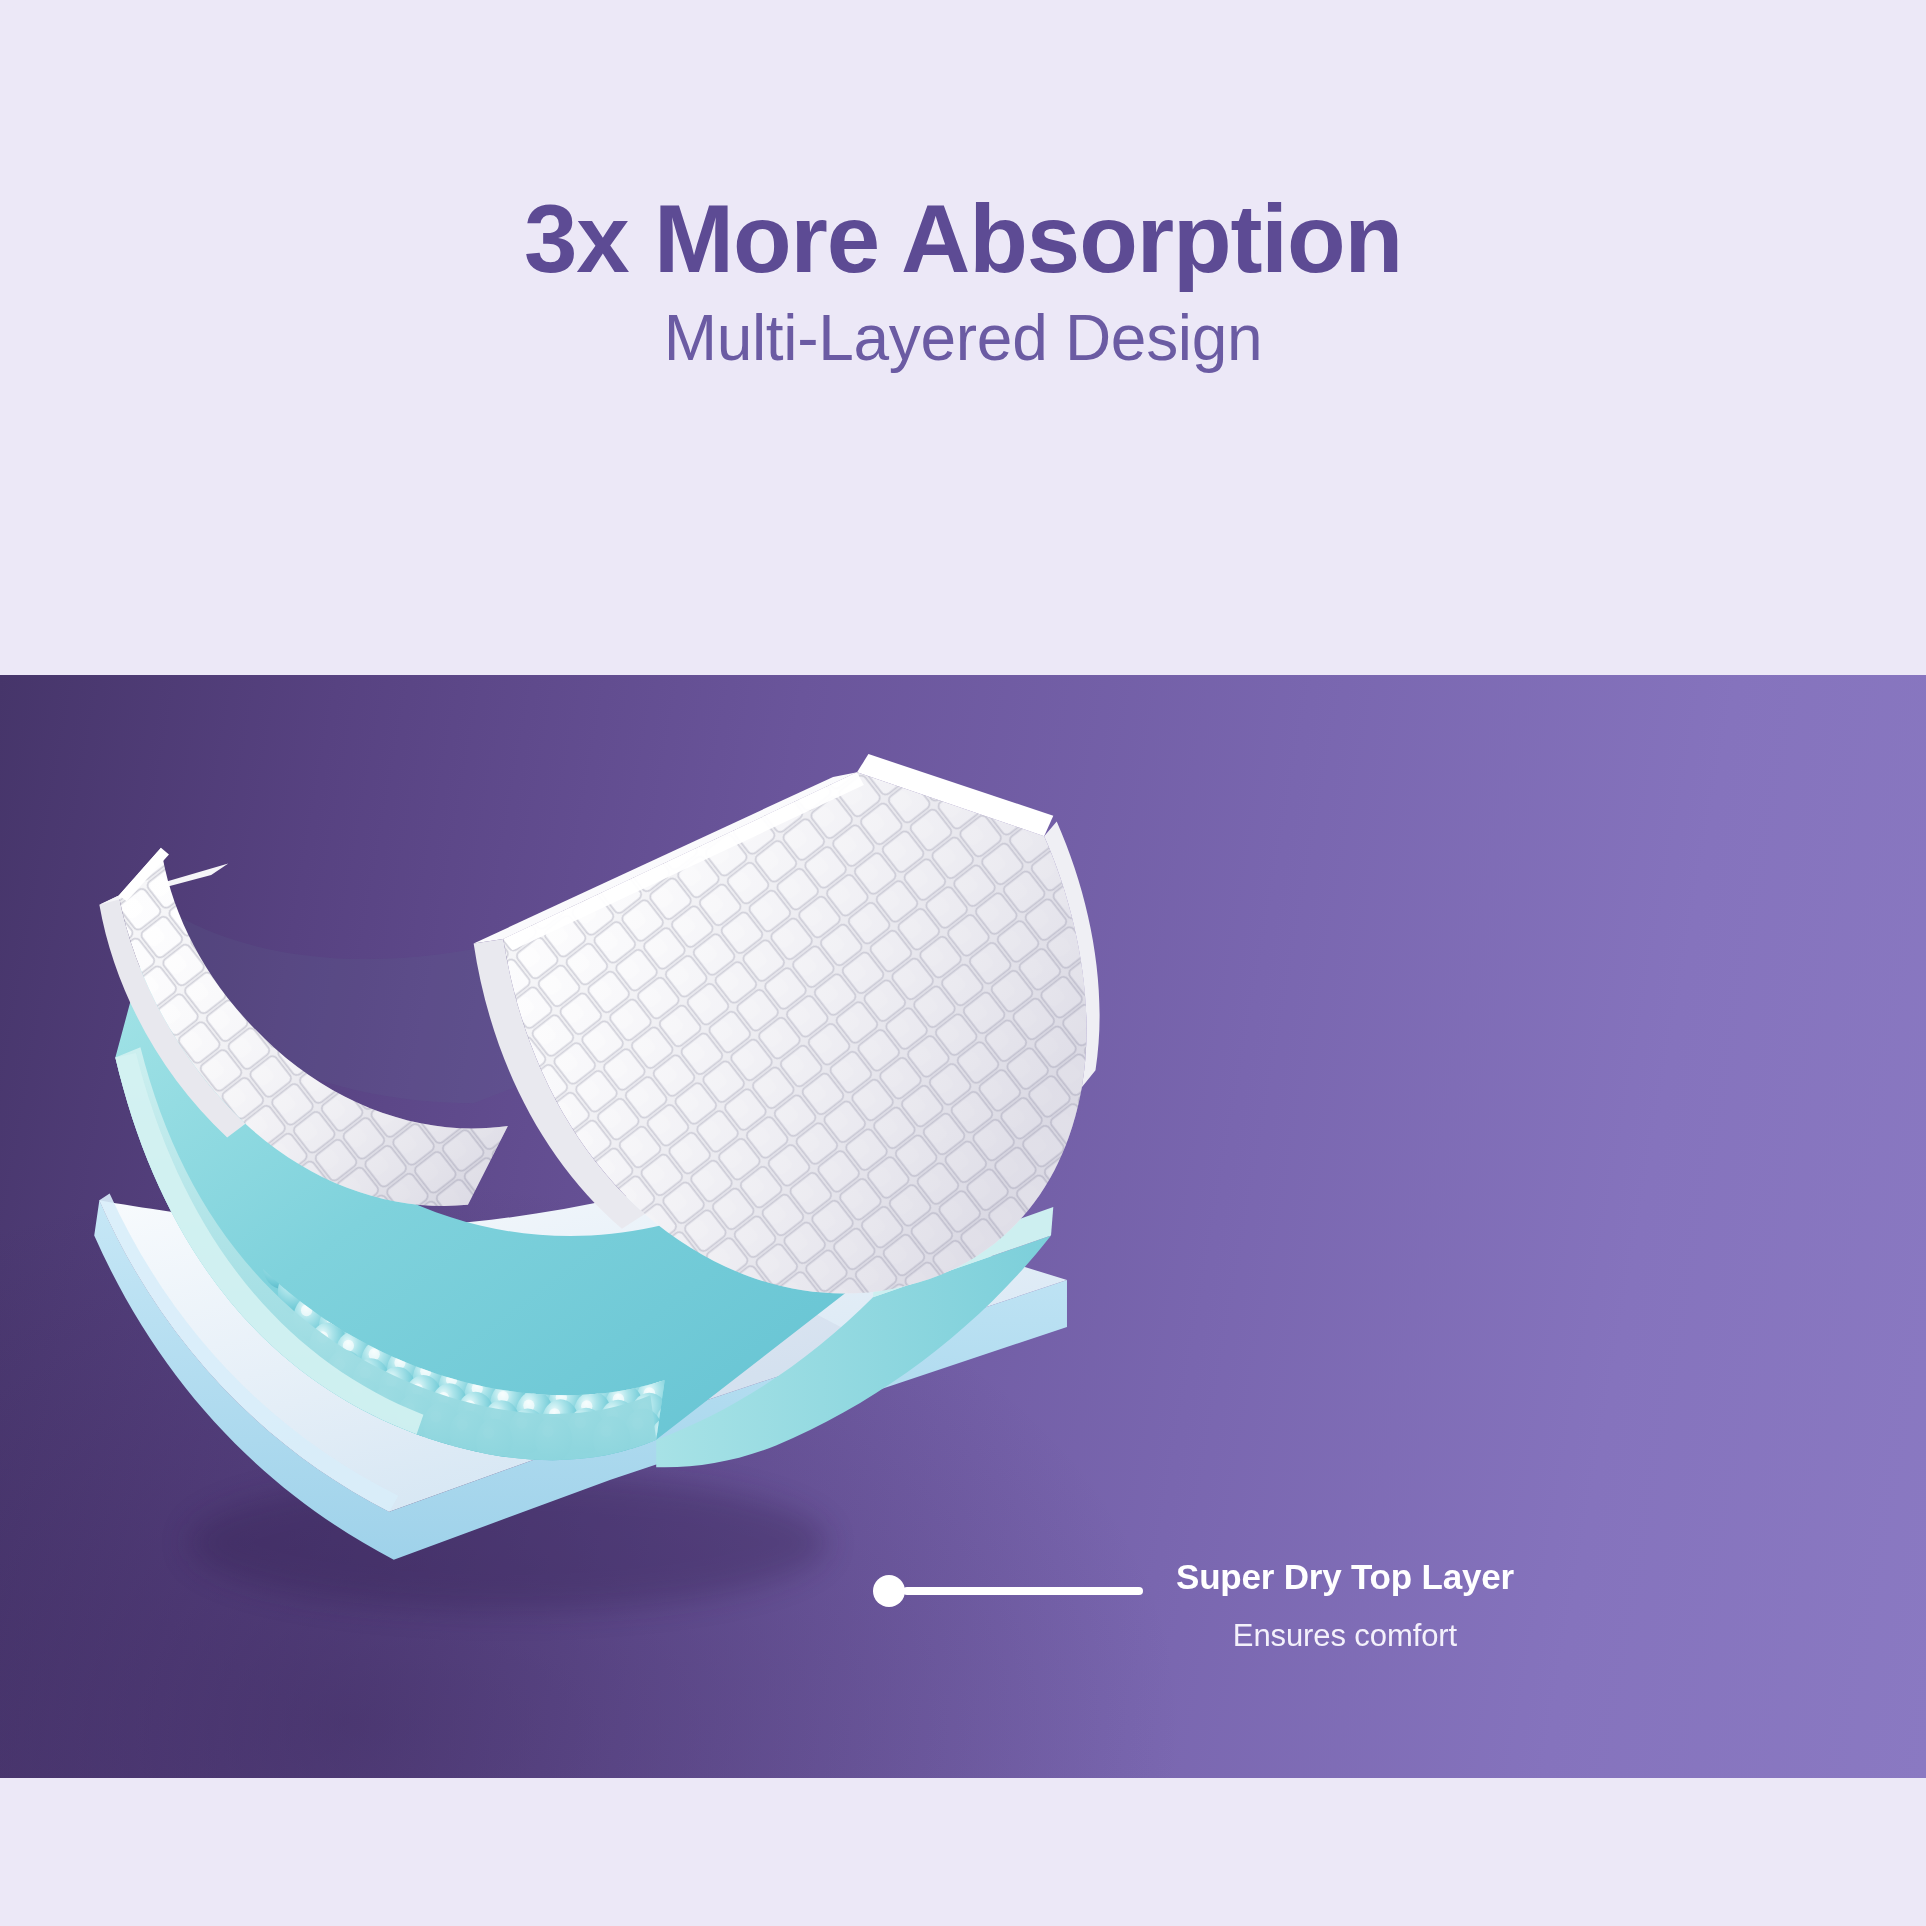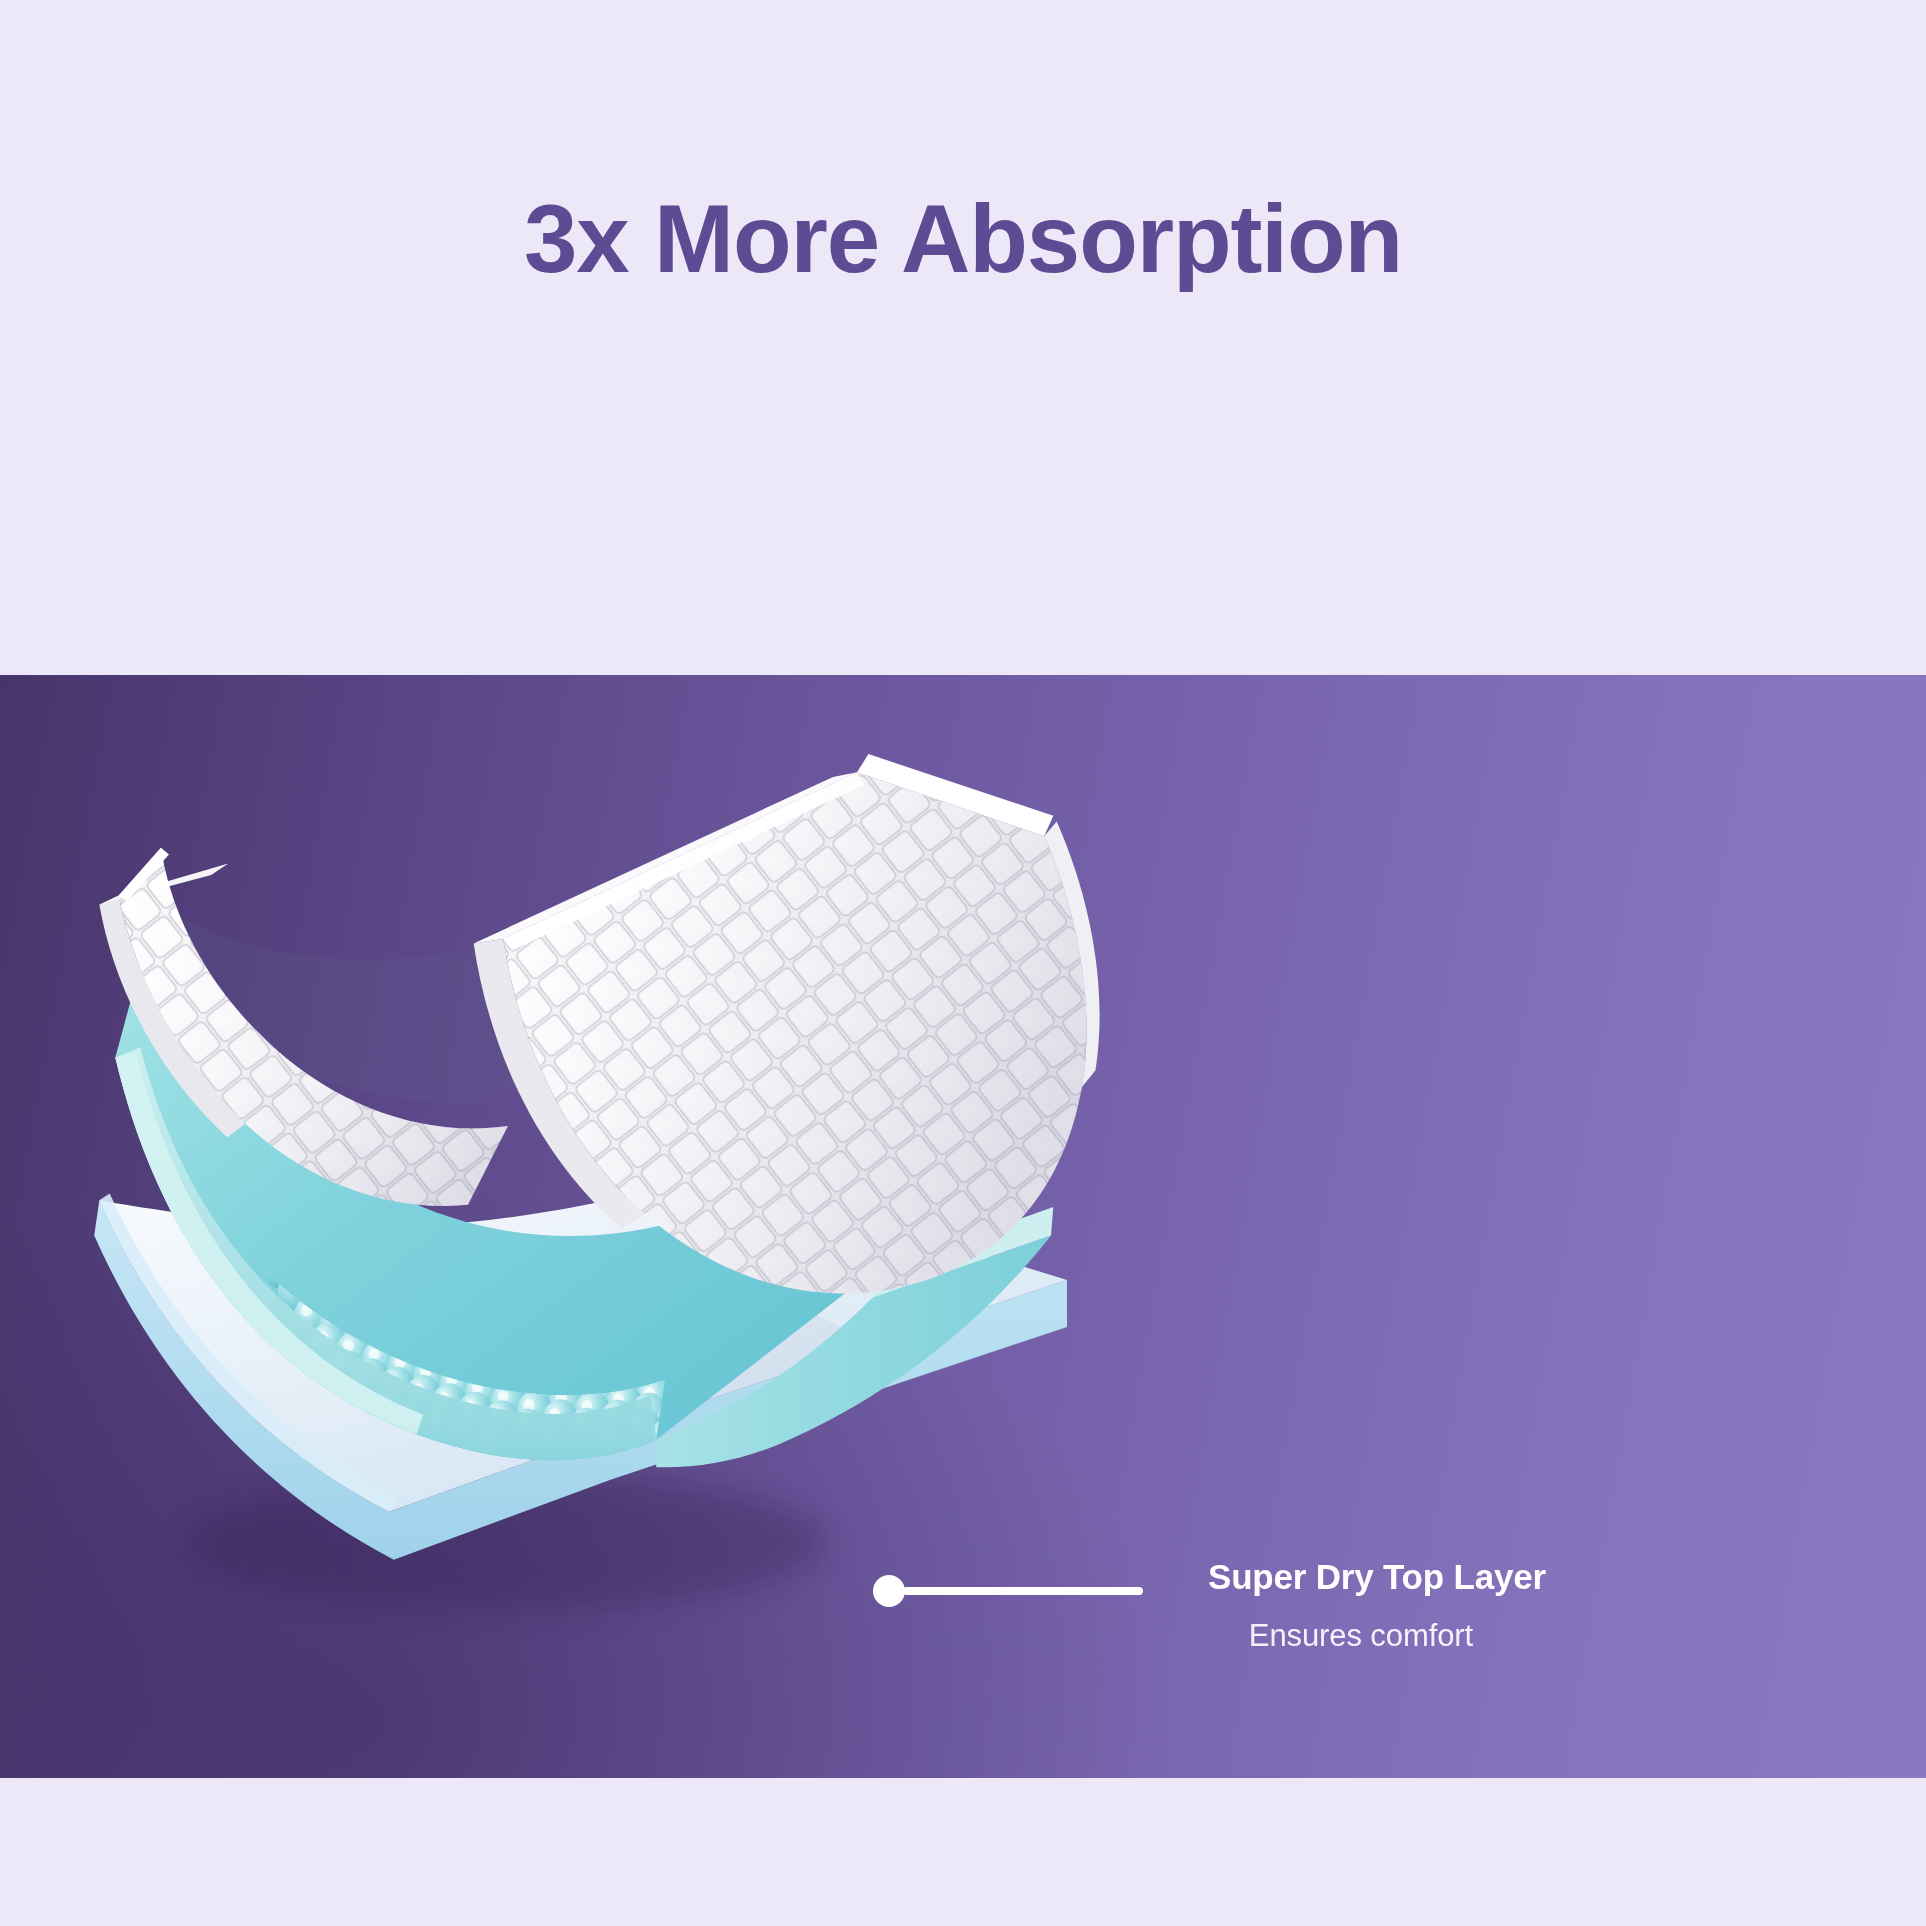--- a/index.html
+++ b/index.html
@@ -71,41 +71,42 @@
   .dot {
     width:32px; height:32px; border-radius:50%;
     background:#ffffff; flex:0 0 auto;
   }
   .line { height:8px; background:#ffffff; border-radius:4px; margin-left:-2.3px; }
 
   
   .callout { position:absolute; color:#ffffff; }
   .callout .ct {
     font-size:35px; font-weight:700; line-height:1.14;
-    letter-spacing:-0.2px; white-space:nowrap;margin-left:32px;
+    letter-spacing:-0.2px; white-space:nowrap;
   }
   .callout .cs {
     font-size:31px; font-weight:400; line-height:1.2;
     margin-top:20px; letter-spacing:-0.1px; white-space:nowrap;
     color:#F4F1FB;
   }
   .ctr { text-align:center; }
 
   
   #footer {
     position:absolute;
     left:0; top:1778px; width:1926px; height:148px;
     background:#ECE8F7;
   }
 </style>
 </head>
 <body>
 
 <div id="header">
   <div id="headline">3x More Absorption</div>
+  <div id="subhead">Multi-Layered Design</div>
   <div id="tagline">
   </div>
 </div>
 
 <div id="panel">
   <div id="panel-shade"></div>
 
   <div id="product">
     <svg viewBox="0 0 1850 1900" xmlns="http://www.w3.org/2000/svg">
       <defs>

